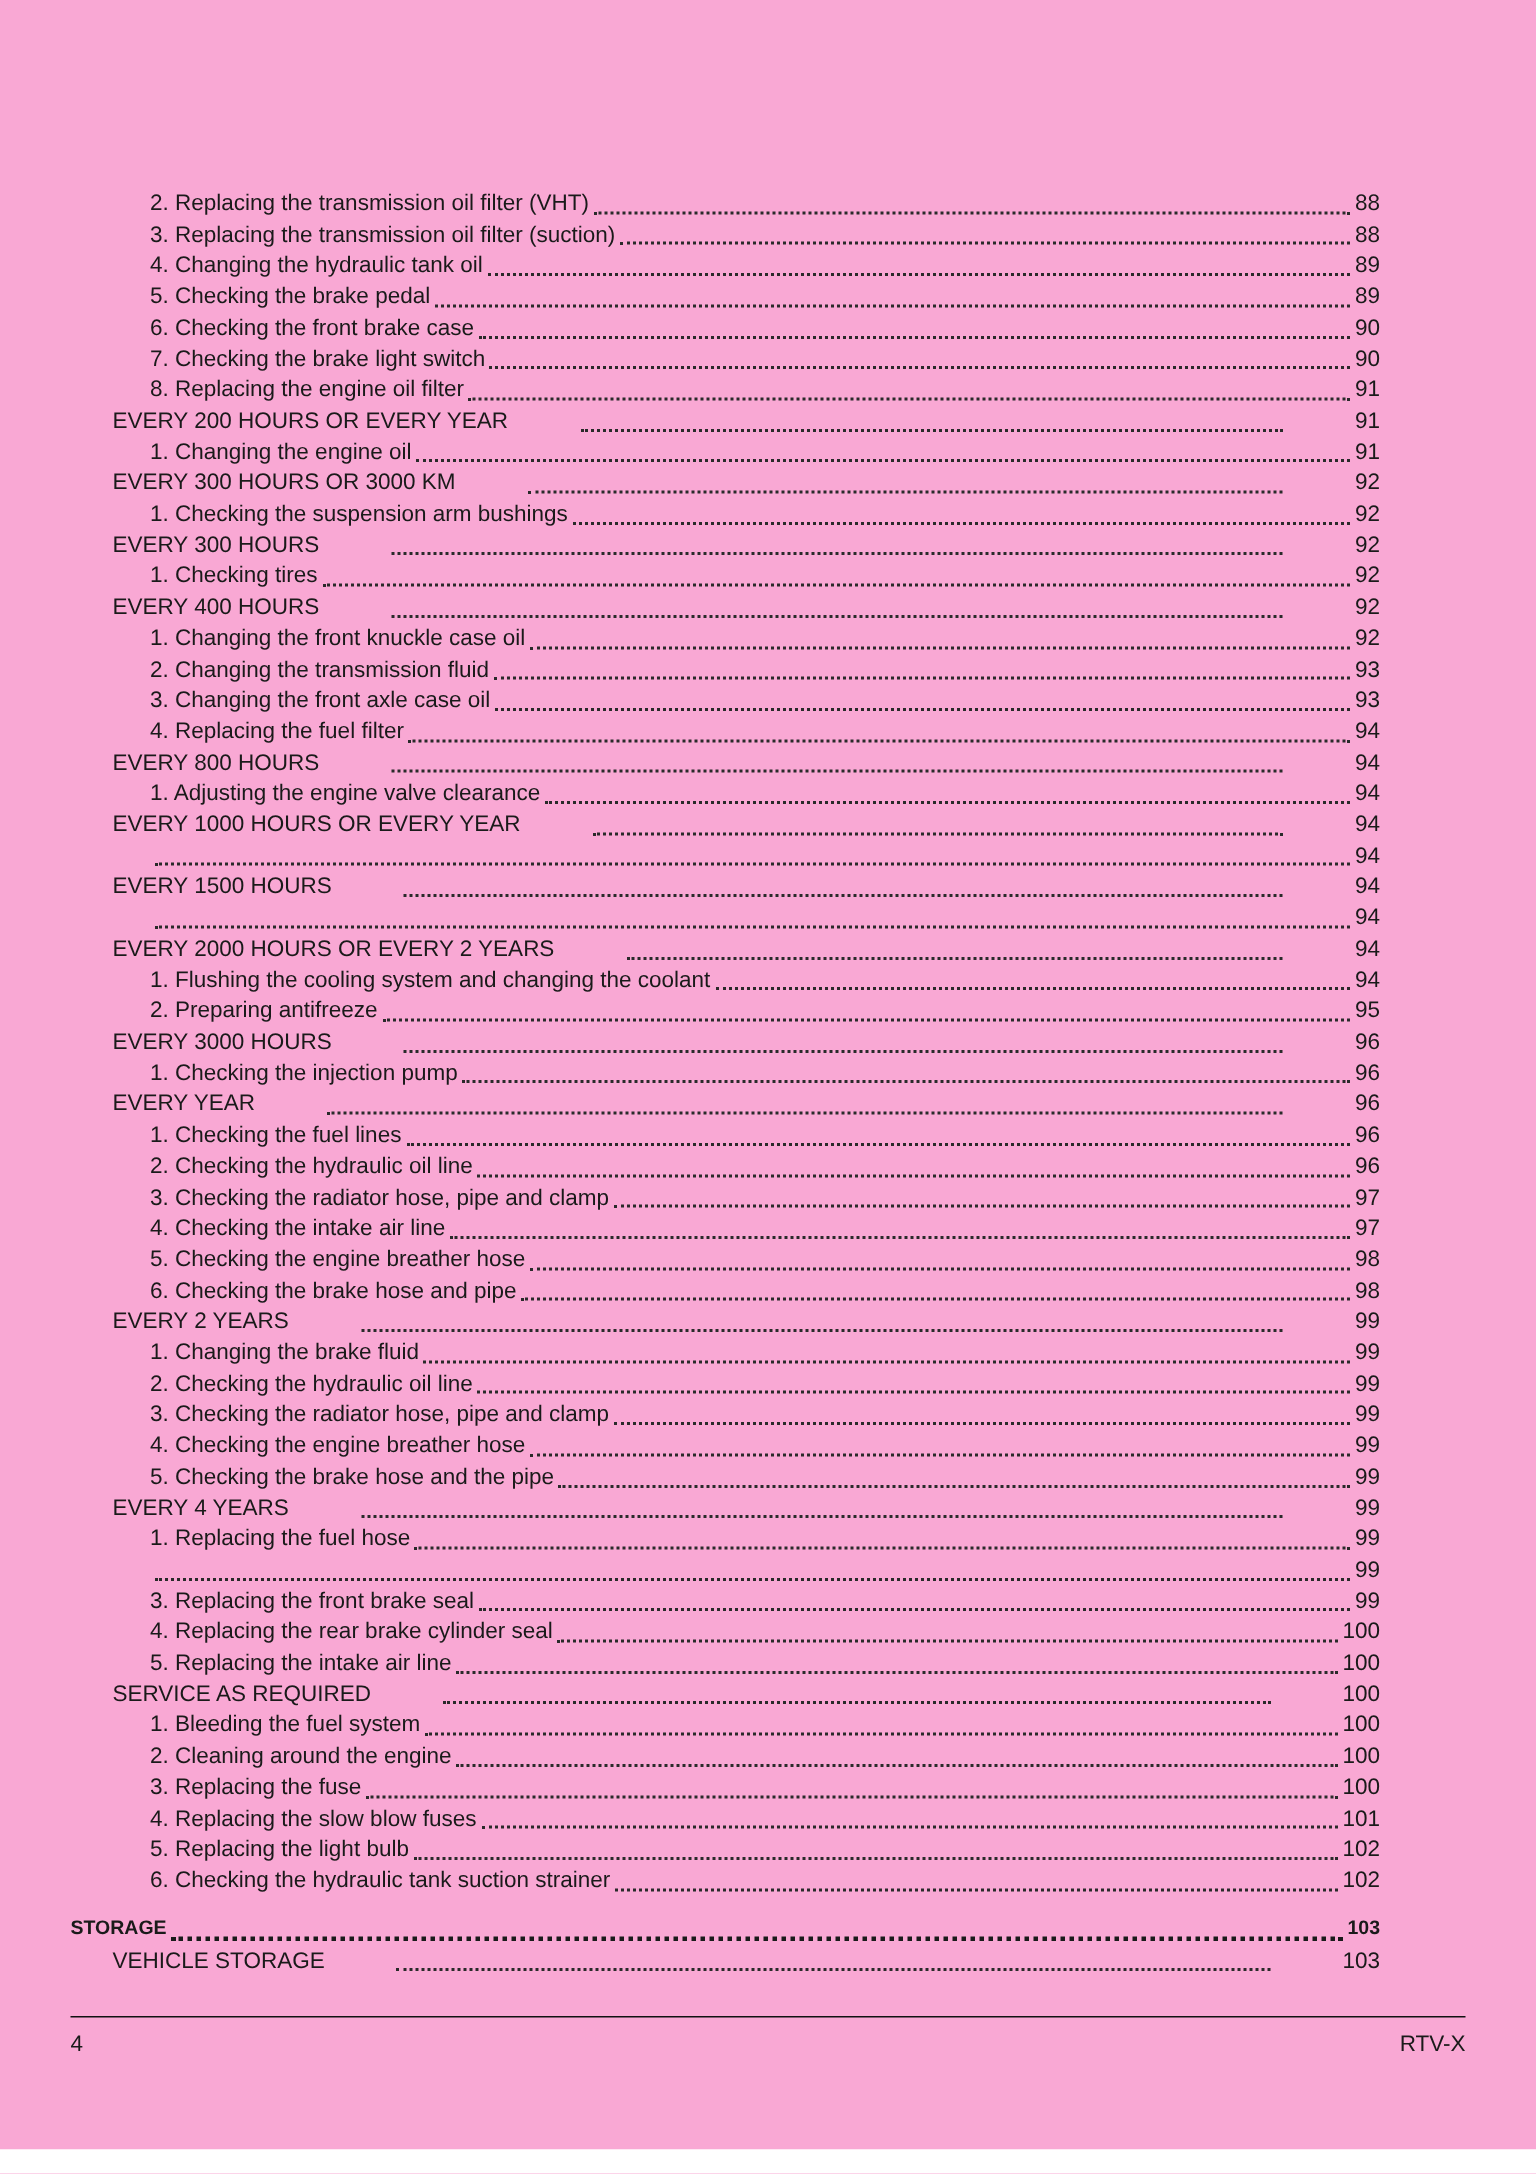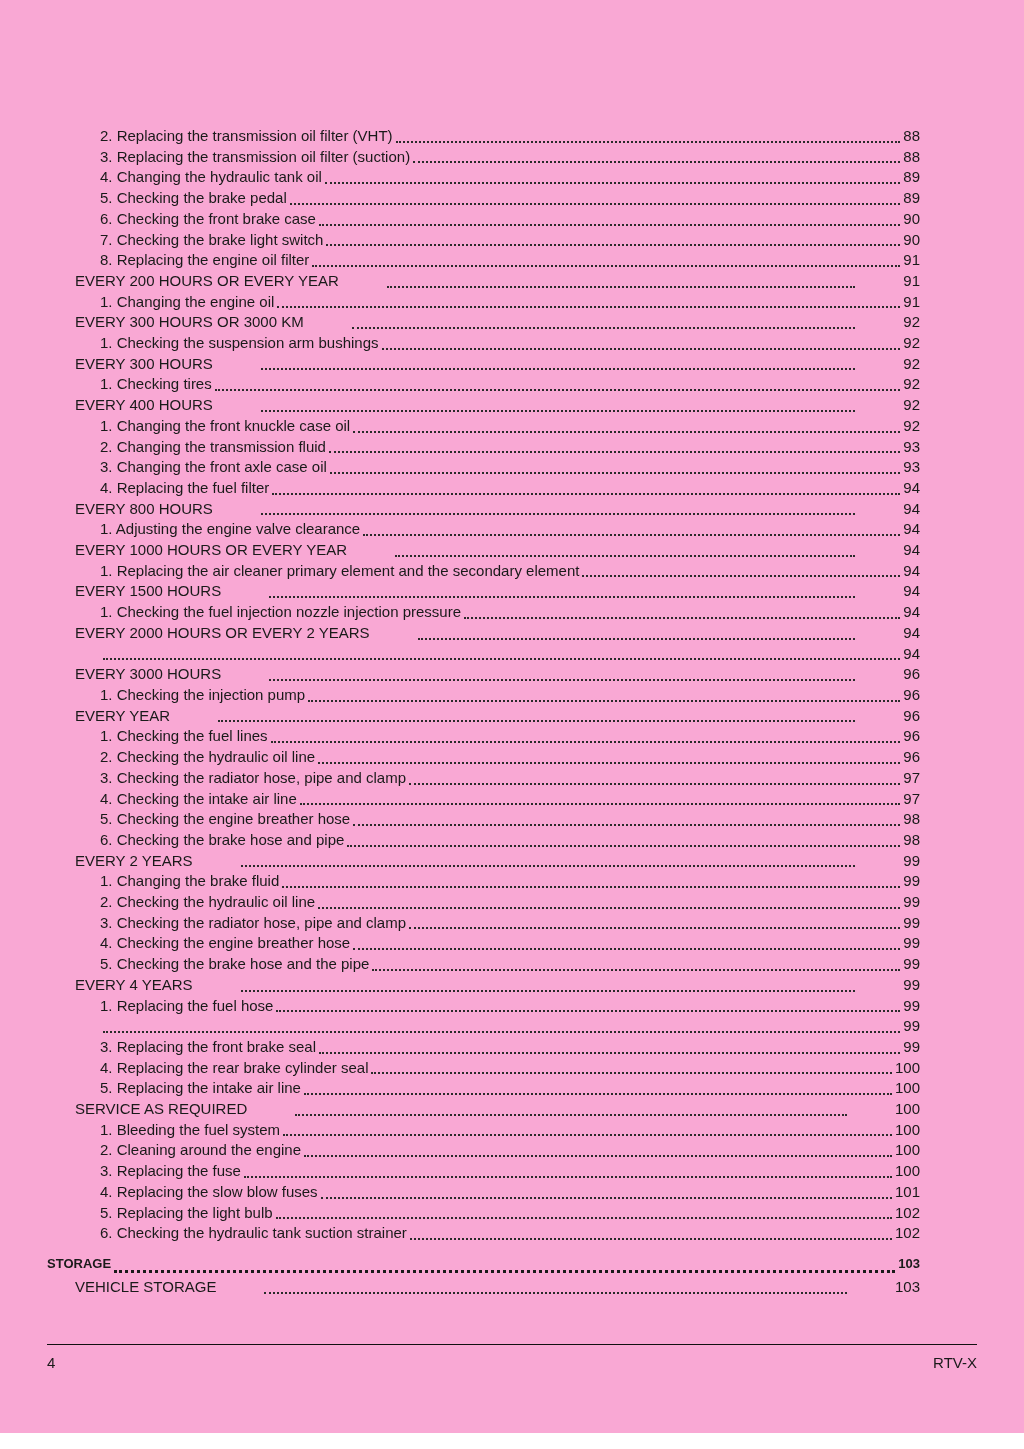--- a/index.html
+++ b/index.html
@@ -188,48 +188,52 @@
     <span class="toc-page">94</span>
   </div>
 
   <div class="toc-row lvl1">
     <span class="toc-label">EVERY 1000 HOURS OR EVERY YEAR</span>
     <span class="toc-dots"></span>
     <span class="toc-page">94</span>
   </div>
 
   <div class="toc-row lvl2">
-    <span class="toc-label">1. Replacing the air cleaner primary element and the secondary element</span>
     <span class="toc-dots"></span>
     <span class="toc-page">94</span>
   </div>
 
   <div class="toc-row lvl1">
     <span class="toc-label">EVERY 1500 HOURS</span>
     <span class="toc-dots"></span>
     <span class="toc-page">94</span>
   </div>
 
   <div class="toc-row lvl2">
-    <span class="toc-label">1. Checking the fuel injection nozzle injection pressure</span>
     <span class="toc-dots"></span>
     <span class="toc-page">94</span>
   </div>
 
   <div class="toc-row lvl1">
     <span class="toc-label">EVERY 2000 HOURS OR EVERY 2 YEARS</span>
     <span class="toc-dots"></span>
     <span class="toc-page">94</span>
   </div>
 
   <div class="toc-row lvl2">
-    <span class="toc-dots"></span>
-    <span class="toc-page">94</span>
-  </div>
-
+    <span class="toc-label">1. Flushing the cooling system and changing the coolant</span>
+    <span class="toc-dots"></span>
+    <span class="toc-page">94</span>
+  </div>
+
+  <div class="toc-row lvl2">
+    <span class="toc-label">2. Preparing antifreeze</span>
+    <span class="toc-dots"></span>
+    <span class="toc-page">95</span>
+  </div>
 
   <div class="toc-row lvl1">
     <span class="toc-label">EVERY 3000 HOURS</span>
     <span class="toc-dots"></span>
     <span class="toc-page">96</span>
   </div>
 
   <div class="toc-row lvl2">
     <span class="toc-label">1. Checking the injection pump</span>
     <span class="toc-dots"></span>

